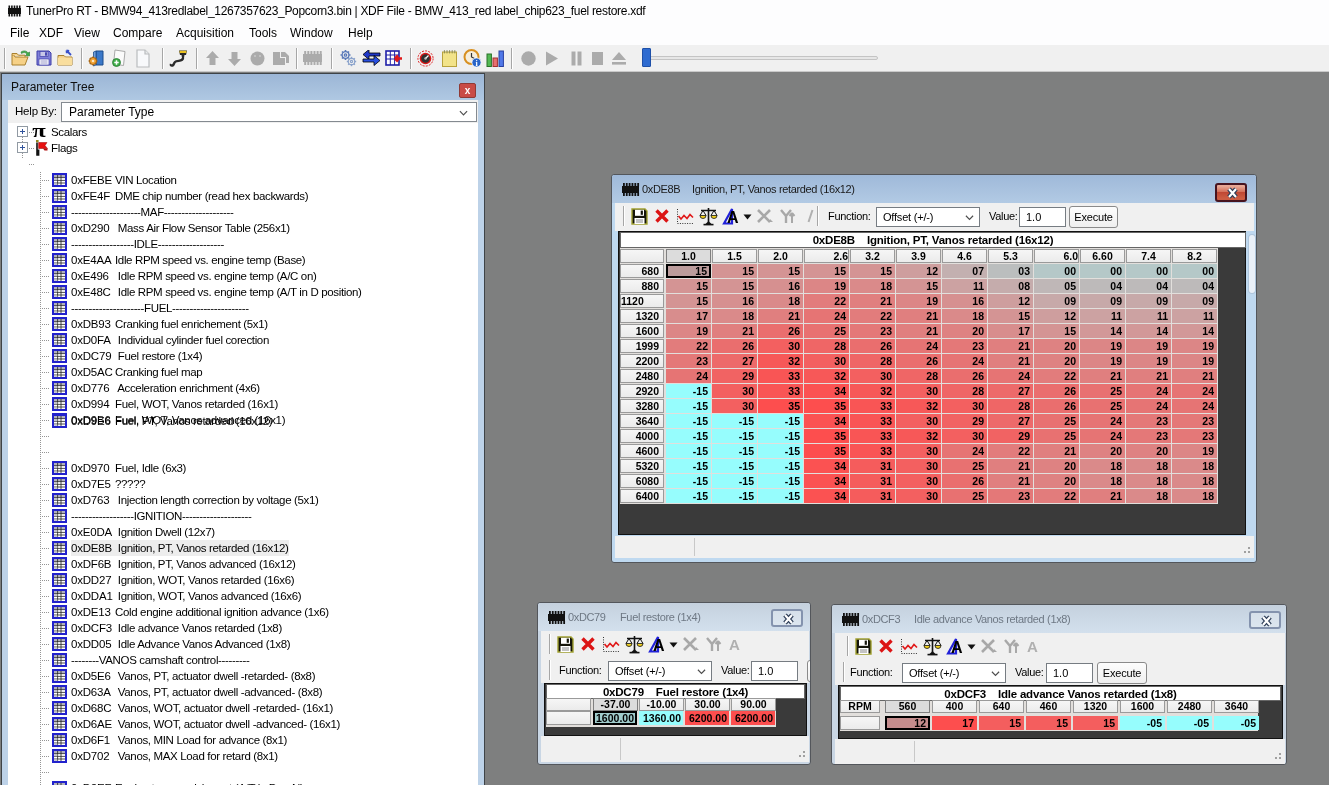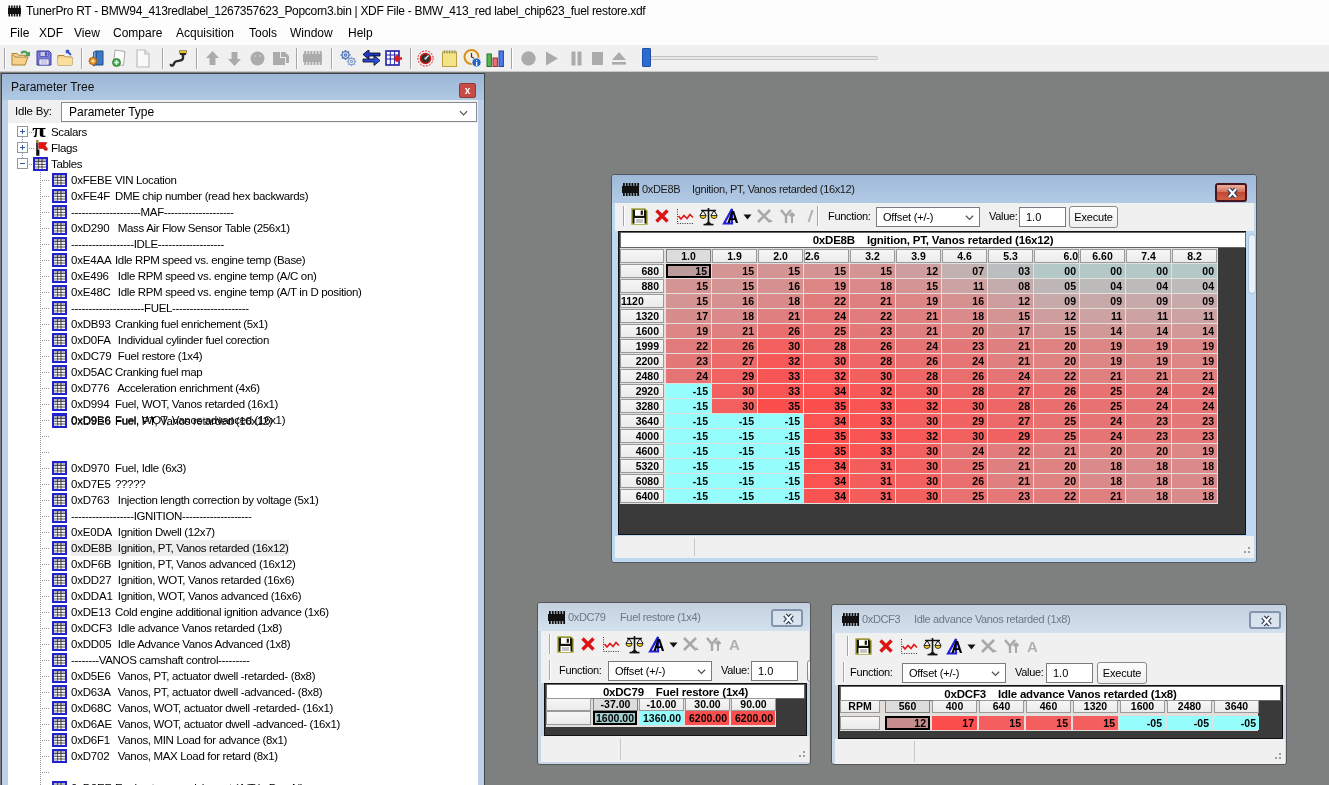--- a/index.html
+++ b/index.html
@@ -266,21 +266,21 @@
 <div class="abs" style="left:642px;top:48px;width:9px;height:19px;background:#2E6BD0;border:1px solid #1E50A8;border-radius:1px"></div>
 <div id="ptree">
 <div id="pt-title">
       <span class="t">Parameter Tree</span>
       <div id="pt-x">x</div>
     </div>
 <div class="abs" style="left:0;top:26px;width:6px;height:686px;background:#BDD2E8"></div>
 <div class="abs" style="left:476px;top:26px;width:6px;height:686px;background:#BDD2E8"></div>
 <div id="pt-body">
 <div id="pt-vb">
-        <span class="lbl">Idle By:</span>
+        <span class="lbl">Help By:</span>
         <div id="pt-combo">Parameter Type<svg class="chev" style="right:8px;top:7px" width="10" height="6" viewBox="0 0 10 6">
             <path d="M1 1 L5 5 L9 1" fill="none" stroke="#505050" stroke-width="1.3"></path>
           </svg></div>
       </div>
 <div id="pt-tree">
 <svg width="0" height="0" style="position:absolute">
           <defs>
 <g id="tblico">
               <rect x="1" y="1" width="13" height="12" fill="#fff" stroke="#2222CC" stroke-width="2"></rect>
 <rect x="2" y="2" width="11" height="2.4" fill="#B0B0BE"></rect>
@@ -343,23 +343,20 @@
 
 <div class="trow" style="top:1px"><div class="ebox" style="left:9px"><i style="left:2px;top:4px;width:5px;height:1px"></i><i style="left:4px;top:2px;width:1px;height:5px"></i></div><svg class="abs" style="left:23px;top:0px" width="22" height="16" viewBox="0 0 22 16">
             <text x="1" y="13" font-family="Liberation Serif" font-size="19" font-weight="bold" fill="#000" transform="scale(1.3,1)">π</text>
           </svg><span class="abs" style="left:43px;top:0">Scalars</span></div>
 <div class="trow" style="top:17px"><div class="ebox" style="left:9px"><i style="left:2px;top:4px;width:5px;height:1px"></i><i style="left:4px;top:2px;width:1px;height:5px"></i></div><svg class="abs" style="left:27px;top:0px" width="16" height="16" viewBox="0 0 16 16">
             <rect x="1" y="0" width="2.6" height="2.2" fill="#908820"></rect>
             <path d="M2 2.5 L2 15 L3.6 15 L3.6 9.5" stroke="#111" stroke-width="1.6" fill="none"></path>
             <path d="M3.6 2.5 L12 2.5 L10 5.5 L12.5 8.5 L3.6 8.5 Z" fill="#E81010" stroke="#900" stroke-width="0.5"></path>
             <path d="M8 8.5 L12.5 8.5 L12.5 10.5 L9.5 10.5 Z" fill="#B00C0C"></path>
           </svg><span class="abs" style="left:43px;top:0">Flags</span></div>
-<div class="trow" style="top:33px"><div class="ebox" style="left:9px"><i style="left:2px;top:4px;width:5px;height:1px"></i></div><svg class="abs" style="left:25px;top:1px" width="15" height="14" viewBox="0 0 15 14">
-            <use href="#tblico"></use>
-          </svg><span class="abs" style="left:43px;top:0">Tables</span></div>
 <div class="trow" style="top:49px"><svg class="abs" style="left:44px;top:1px" width="15" height="14" viewBox="0 0 15 14">
             <use href="#tblico"></use>
           </svg><span class="txt" style=""><span class="hx">0xFEBE</span>VIN Location</span></div>
 <div class="trow" style="top:65px"><svg class="abs" style="left:44px;top:1px" width="15" height="14" viewBox="0 0 15 14">
             <use href="#tblico"></use>
           </svg><span class="txt" style=""><span class="hx">0xFE4F</span>DME chip number (read hex backwards)</span></div>
 <div class="trow" style="top:81px"><svg class="abs" style="left:44px;top:1px" width="15" height="14" viewBox="0 0 15 14">
             <use href="#tblico"></use>
           </svg><span class="txt" style="">--------------------MAF--------------------</span></div>
 <div class="trow" style="top:97px"><svg class="abs" style="left:44px;top:1px" width="15" height="14" viewBox="0 0 15 14">
@@ -545,23 +542,23 @@
         <path d="M1 0.5 L5 4.5 L9 0.5" fill="none" stroke="#505050" stroke-width="1.3"></path>
       </svg></div>
 <div class="flbl" style="left:377px;top:35px">Value:</div>
 <div class="inp" style="left:407px;top:32px;width:47px">1.0</div>
 <div class="btn" style="left:457px;top:31px;width:49px;line-height:20px">Execute</div>
 <div class="gridarea" style="left:6px;top:56px;width:628px;height:304px"></div>
 <div class="abs" style="left:8px;top:73px;width:598px;height:256px;background:#E2DFDC"></div>
 <div class="gtitle" style="left:8px;top:57px;width:626px;height:16px;line-height:15px">0xDE8B&nbsp;&nbsp;&nbsp;&nbsp;Ignition, PT, Vanos retarded (16x12)</div>
 <div class="hcell" style="left:8px;top:74px;width:44px;height:14px;text-align:center;line-height:12px"></div>
 <div class="hcell" style="left:54px;top:74px;width:45px;height:14px;text-align:center;line-height:12px;background:#DCDCDC;border-color:#808080;">1.0</div>
-<div class="hcell" style="left:100px;top:74px;width:45px;height:14px;text-align:center;line-height:12px;">1.9</div>
+<div class="hcell" style="left:100px;top:74px;width:45px;height:14px;text-align:center;line-height:12px;">1.5</div>
 <div class="hcell" style="left:146px;top:74px;width:45px;height:14px;text-align:center;line-height:12px;">2.0</div>
-<div class="hcell" style="left:192px;top:74px;width:45px;height:14px;text-align:left;line-height:12px;">2.6</div>
+<div class="hcell" style="left:192px;top:74px;width:45px;height:14px;text-align:right;line-height:12px;">2.6</div>
 <div class="hcell" style="left:238px;top:74px;width:45px;height:14px;text-align:center;line-height:12px;">3.2</div>
 <div class="hcell" style="left:284px;top:74px;width:45px;height:14px;text-align:center;line-height:12px;">3.9</div>
 <div class="hcell" style="left:330px;top:74px;width:45px;height:14px;text-align:center;line-height:12px;">4.6</div>
 <div class="hcell" style="left:376px;top:74px;width:45px;height:14px;text-align:center;line-height:12px;">5.3</div>
 <div class="hcell" style="left:422px;top:74px;width:45px;height:14px;text-align:right;line-height:12px;">6.0</div>
 <div class="hcell" style="left:468px;top:74px;width:45px;height:14px;text-align:center;line-height:12px;">6.60</div>
 <div class="hcell" style="left:514px;top:74px;width:45px;height:14px;text-align:center;line-height:12px;">7.4</div>
 <div class="hcell" style="left:560px;top:74px;width:45px;height:14px;text-align:center;line-height:12px;">8.2</div>
 <div class="hcell" style="left:8px;top:89px;width:44px;height:14px;text-align:right;line-height:12px;padding-right:4px">680</div>
 <div class="cell" style="left:54px;top:89px;background:rgb(188,156,156);padding-right:3px;border:1px solid #000;box-shadow:inset 0 0 0 1px #000;width:45px;height:14px;line-height:12px;">15</div>

